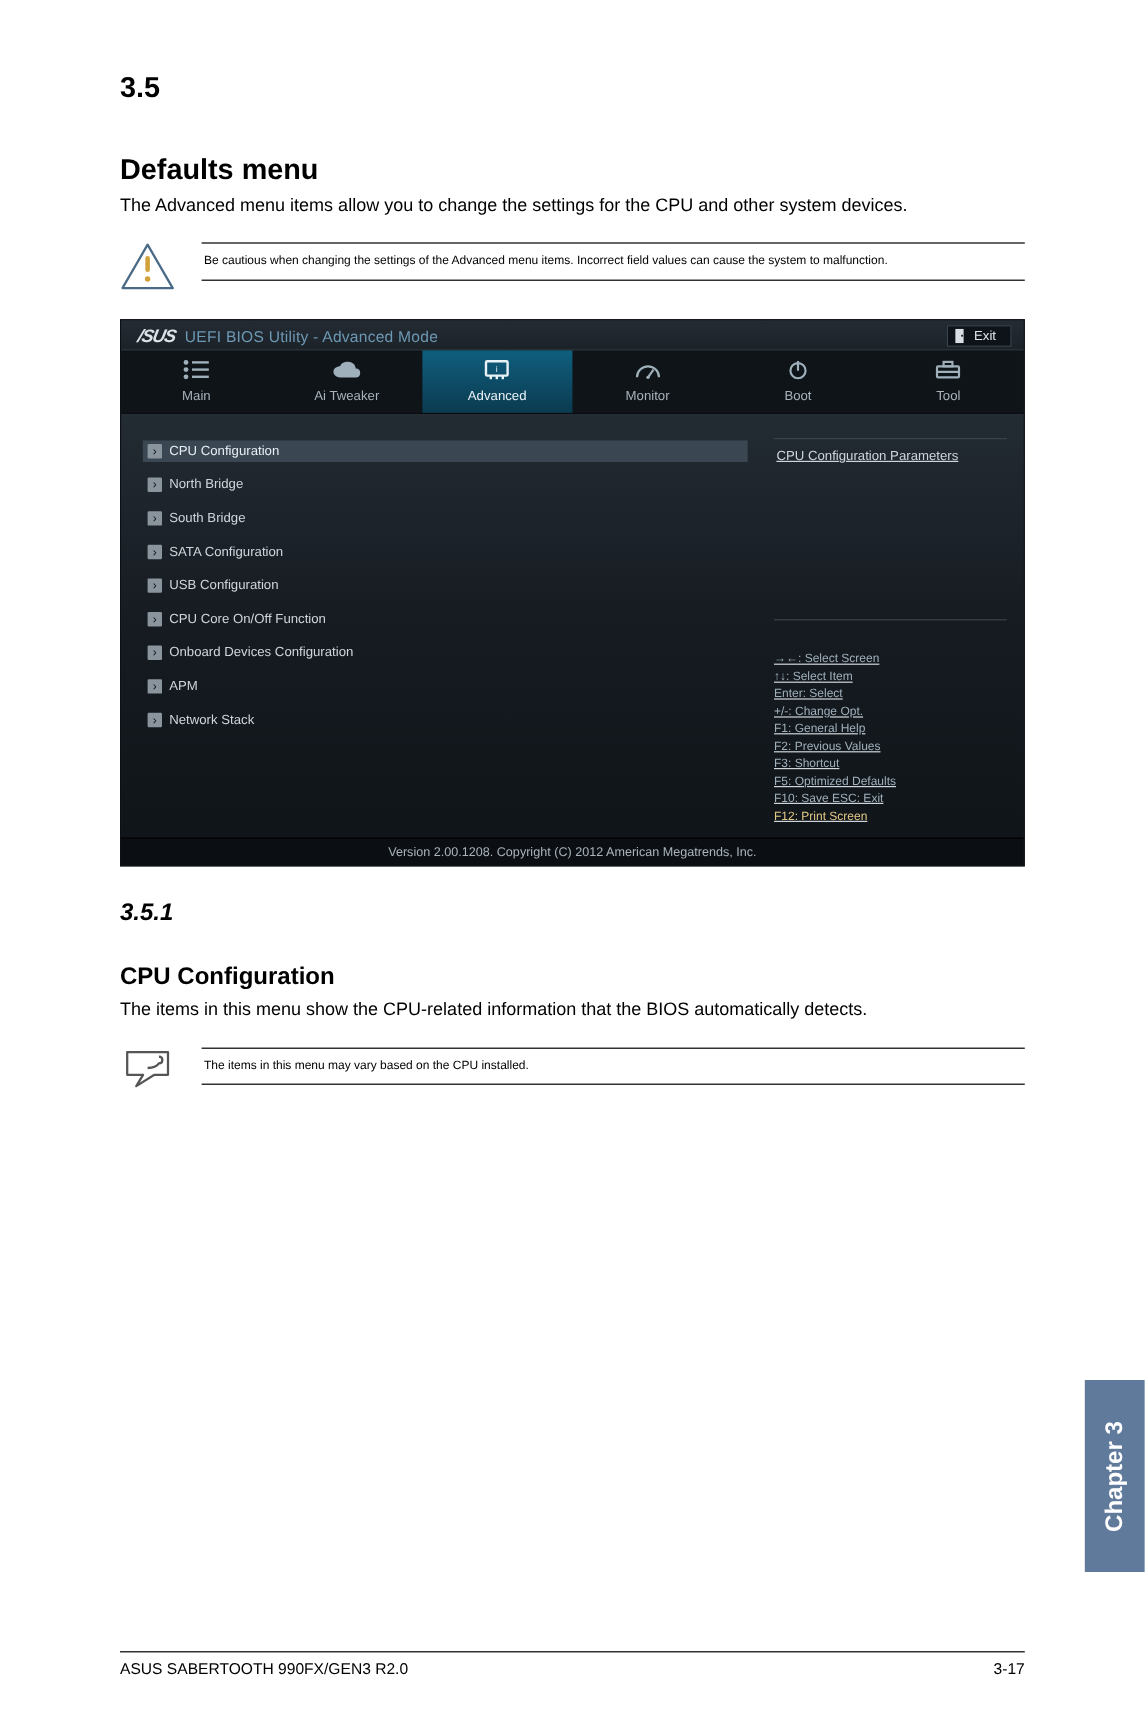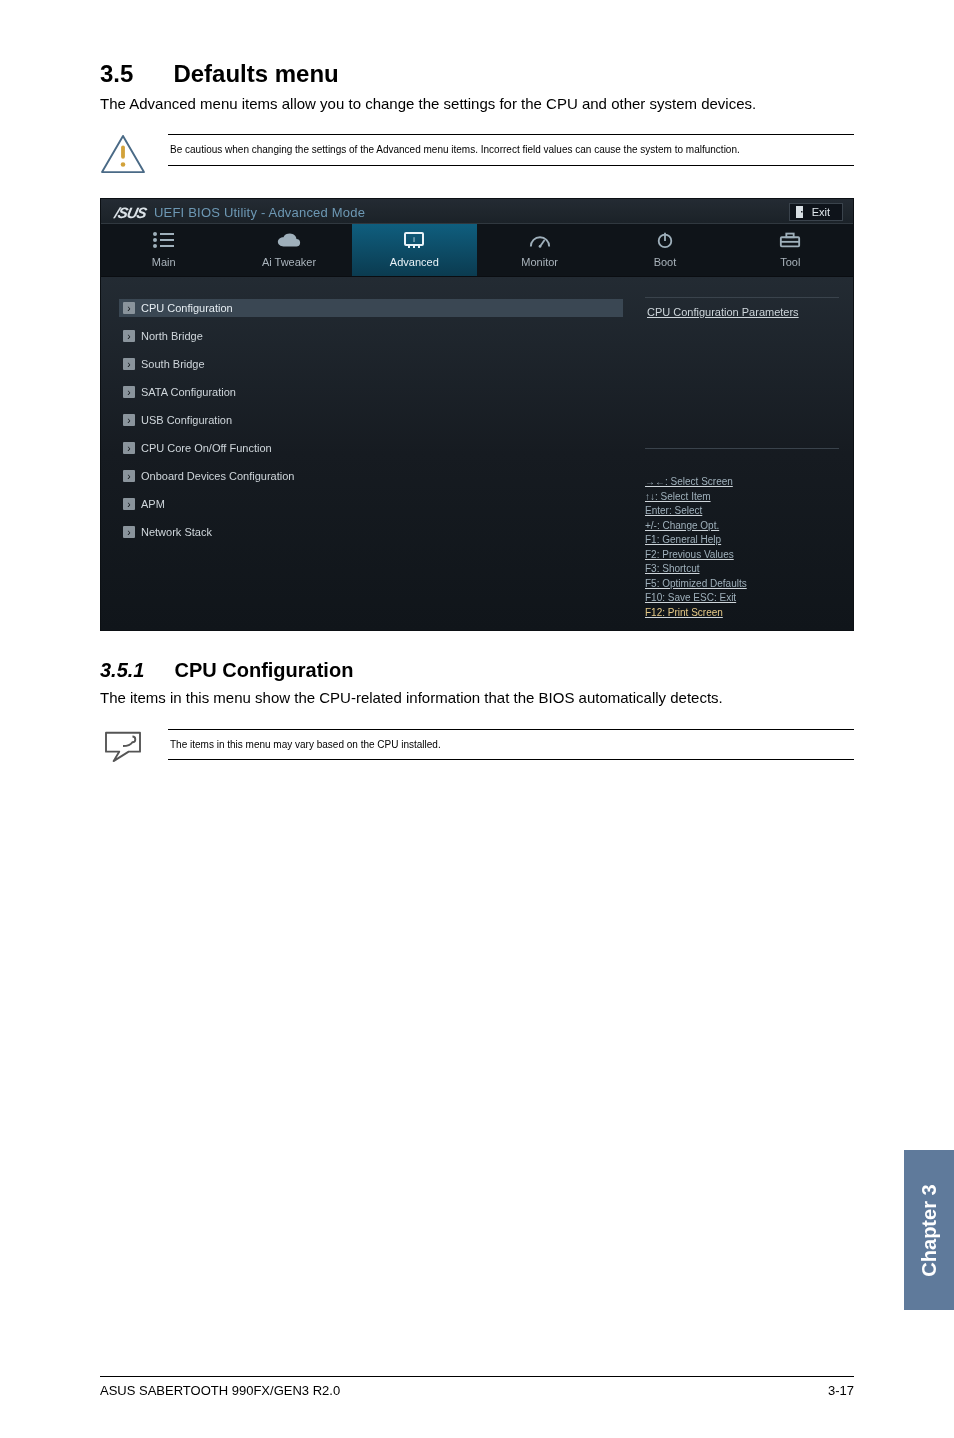--- a/index.html
+++ b/index.html
@@ -13,20 +13,21 @@
     min-height: 1438px;
   }
   .page {
     padding: 60px 100px 0 100px;
   }
   .sec-head {
     display: flex;
     align-items: baseline;
     gap: 40px;
     margin-bottom: 6px;
+    flex-direction: column;
   }
   .sec-num { font-size: 24px; font-weight: bold; }
   .sec-title { font-size: 24px; font-weight: bold; }
   .body-text { font-size: 15px; line-height: 1.35; margin-bottom: 20px; }
   .subnum { font-size: 20px; font-weight: bold; font-style: italic; }
   .subtitle { font-size: 20px; font-weight: bold; }
 
   
   .note-row {
     display: flex;
@@ -374,20 +375,21 @@
           <div class="hl-line">+/-:  Change Opt.</div>
           <div class="hl-line">F1:  General Help</div>
           <div class="hl-line">F2:  Previous Values</div>
           <div class="hl-line">F3:  Shortcut</div>
           <div class="hl-line">F5:  Optimized Defaults</div>
           <div class="hl-line">F10:  Save    ESC:  Exit</div>
           <div class="hl-line accent">F12: Print Screen</div>
         </div>
       </div>
     </div>
+    <div class="bios-footer">Version  2.00.1208.   Copyright  (C)  2012  American  Megatrends,  Inc.</div>
   </div>
 
   <div class="sec-head" style="margin-top:28px;gap:30px;">
     <span class="subnum">3.5.1</span>
     <span class="subtitle">CPU Configuration</span>
   </div>
   <p class="body-text">The items in this menu show the CPU-related information that the BIOS automatically detects.</p>
 
   <div class="note-row">
     <div class="note-icon">

